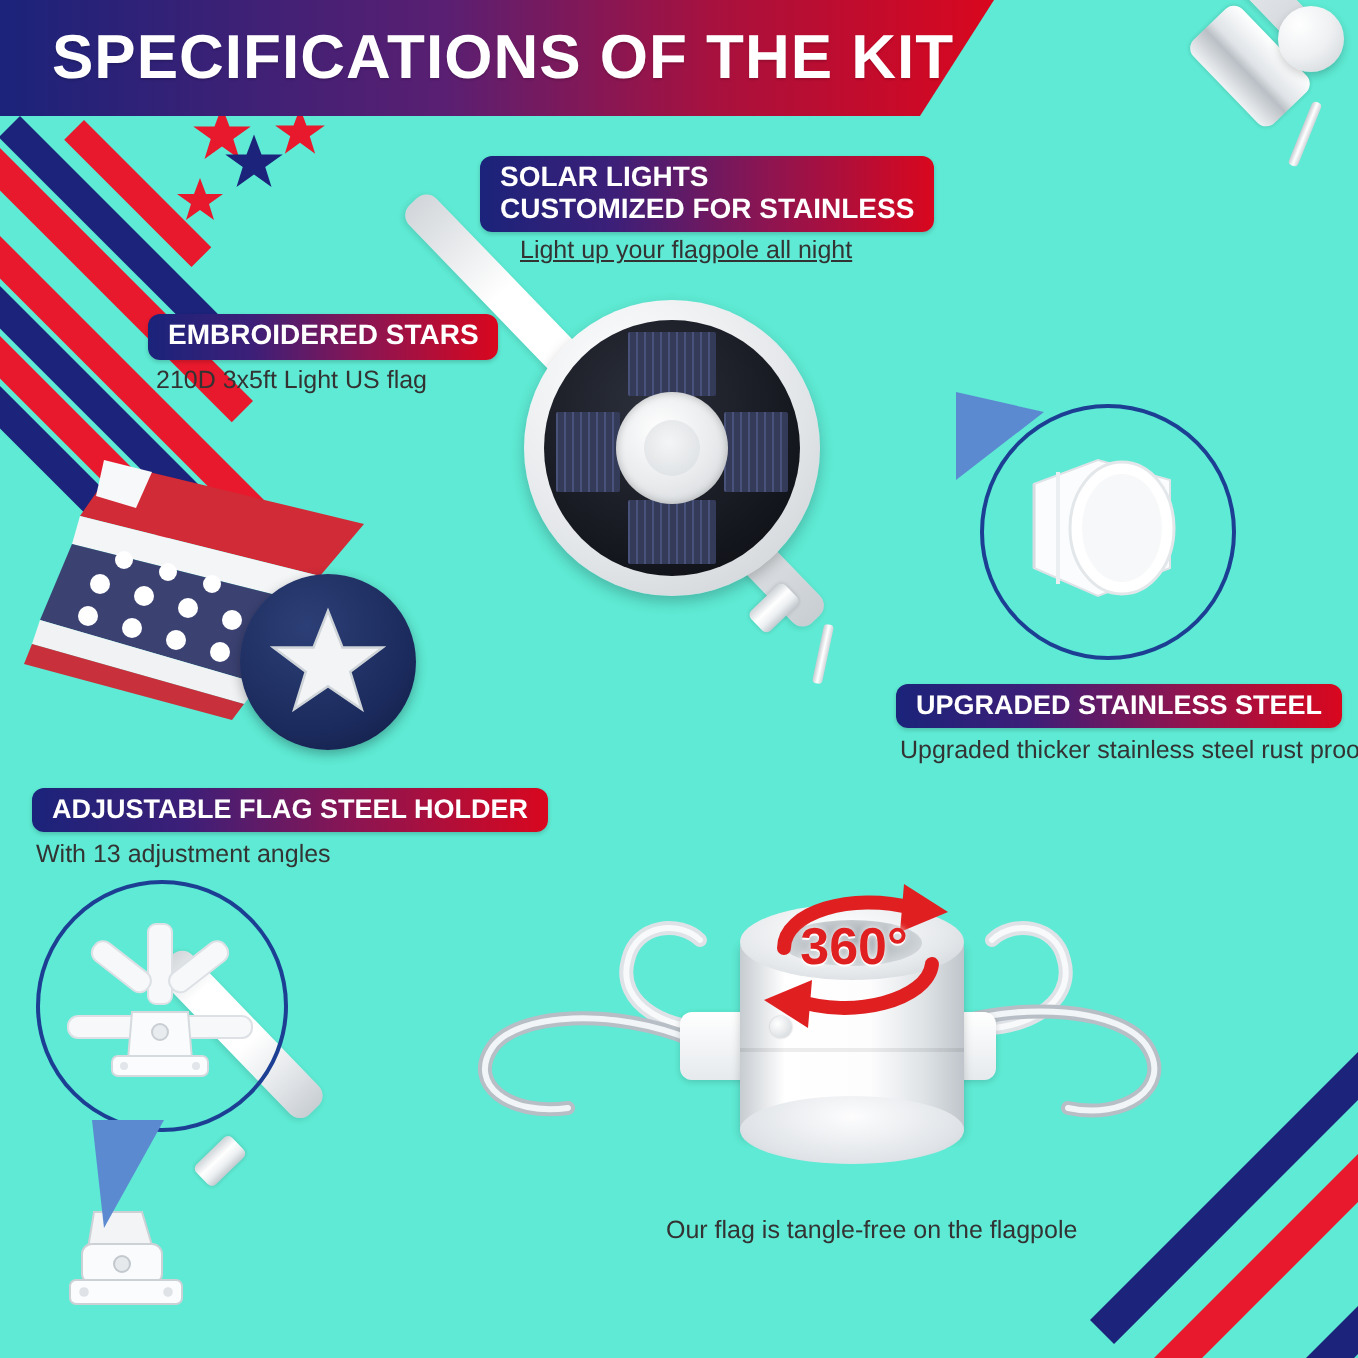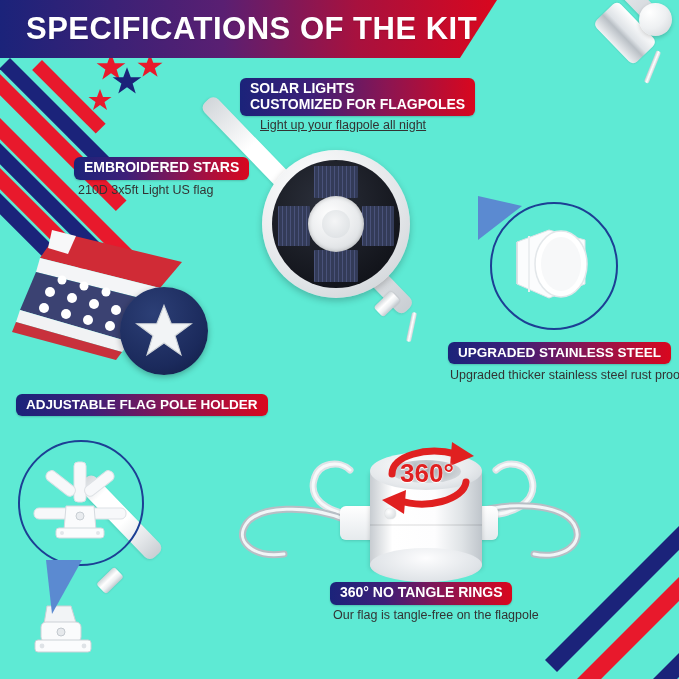--- a/index.html
+++ b/index.html
@@ -282,36 +282,34 @@
       <path d="M36 34 C36 16 70 6 100 14" fill="none" stroke="#e02020" stroke-width="7" stroke-linecap="round"></path>
       <polygon points="96,2 118,16 94,26" fill="#e02020"></polygon>
       <path d="M110 42 C108 60 70 70 42 60" fill="none" stroke="#e02020" stroke-width="7" stroke-linecap="round"></path>
       <polygon points="48,74 26,60 50,50" fill="#e02020"></polygon>
     </svg>
     <div class="deg-text" style="left:386px;top:458px;width:82px;text-align:center;">360°</div>
   </div>
 
   <div class="pill" style="left:240px;top:78px;font-size:14px;">
     <div>SOLAR LIGHTS</div>
-    <div>CUSTOMIZED FOR FLAGPOLES</div>
+    <div>CUSTOMIZED FOR STAINLESS</div>
   </div>
   <div class="sub" style="left:260px;top:118px;text-decoration:underline;">Light up your flagpole all night</div>
 
   <div class="pill" style="left:74px;top:157px;font-size:14px;">
     <div>EMBROIDERED STARS</div>
   </div>
   <div class="sub" style="left:78px;top:183px;">210D 3x5ft Light US flag</div>
 
   <div class="pill" style="left:448px;top:342px;font-size:13.5px;">
     <div>UPGRADED STAINLESS STEEL</div>
   </div>
   <div class="sub" style="left:450px;top:368px;">Upgraded thicker stainless steel rust proof</div>
 
   <div class="pill" style="left:16px;top:394px;font-size:13.5px;">
-    <div>ADJUSTABLE FLAG POLE HOLDER</div>
-  </div>
-
-  <div class="pill" style="left:330px;top:582px;font-size:14px;">
-    <div>360° NO TANGLE RINGS</div>
-  </div>
+    <div>ADJUSTABLE FLAG STEEL HOLDER</div>
+  </div>
+  <div class="sub" style="left:18px;top:420px;">With 13 adjustment angles</div>
+
   <div class="sub" style="left:333px;top:608px;">Our flag is tangle-free on the flagpole</div>
 
 </div>
 
 </body></html>

